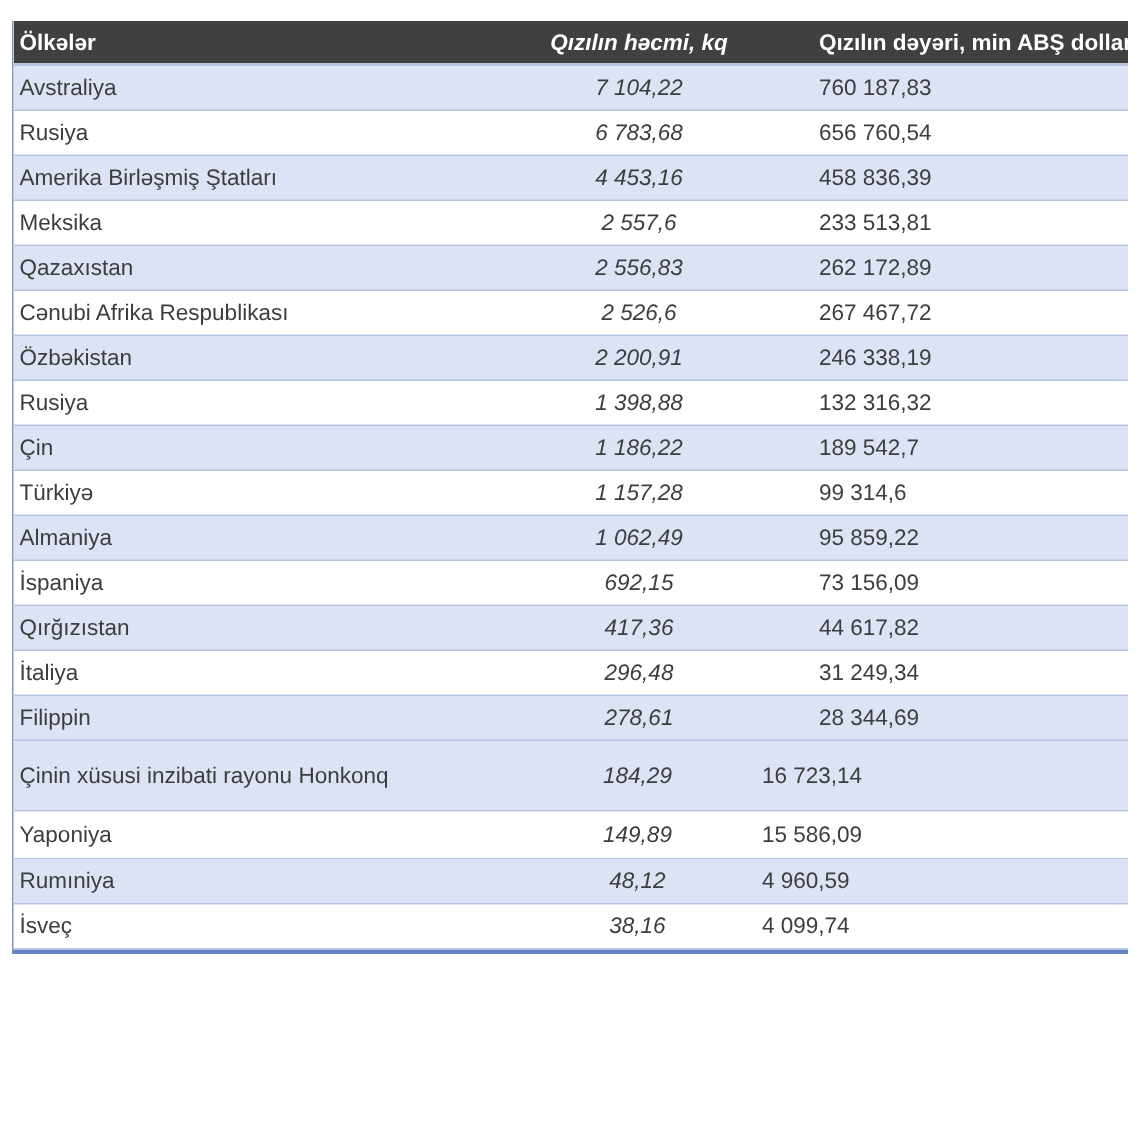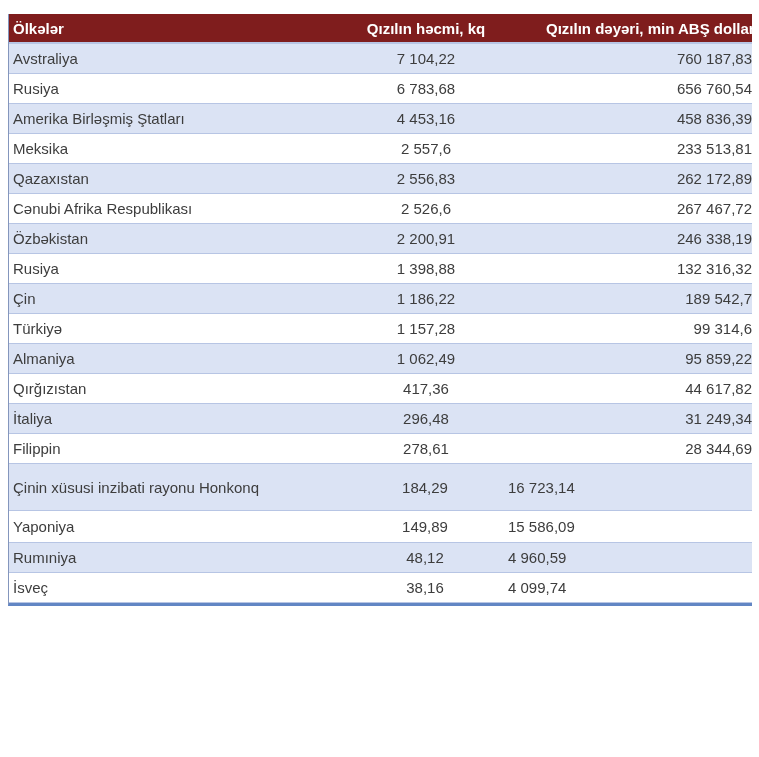--- a/index.html
+++ b/index.html
@@ -25,32 +25,32 @@
   }
   th, td {
     font-size: 15px;
     color: #3d3d3d;
     vertical-align: middle;
     overflow: hidden;
     white-space: nowrap;
     padding: 0;
   }
   thead th {
-    background: #7f1d1d;
+    background: #404040;
     color: #ffffff;
     font-weight: bold;
     height: 28px;
     border-bottom: 2px solid #b7c5e4;
     text-align: left;
   }
   thead th.col2, thead th.col3 { text-align: center; }
   tbody td { height: 29px; border-bottom: 1px solid #b7c5e4; }
   .col1 { padding-left: 4px; text-align: left; }
-  .col2 { text-align: center; }
-  .col3 { text-align: right; }
+  .col2 { text-align: center; font-style: italic; }
+  .col3 { text-align: left; }
   
   #tbodyA tr:nth-child(odd) td  { background: #dbe3f4; }
   #tbodyA tr:nth-child(even) td { background: #ffffff; }
   #tbodyB tr:nth-child(odd) td  { background: #dbe3f4; }
   #tbodyB tr:nth-child(even) td { background: #ffffff; }
   
   #tableB .col3 { text-align: left; padding-left: 4px; }
   #tbodyB tr:nth-child(1) td { height: 46px; }
   #tbodyB tr:nth-child(2) td { height: 31px; }
 </style>
@@ -121,20 +121,25 @@
           <td class="col1">Türkiyə</td>
           <td class="col2">1 157,28</td>
           <td class="col3">99 314,6</td>
         </tr>
         <tr>
           <td class="col1">Almaniya</td>
           <td class="col2">1 062,49</td>
           <td class="col3">95 859,22</td>
         </tr>
         <tr>
+          <td class="col1">İspaniya</td>
+          <td class="col2">692,15</td>
+          <td class="col3">73 156,09</td>
+        </tr>
+        <tr>
           <td class="col1">Qırğızıstan</td>
           <td class="col2">417,36</td>
           <td class="col3">44 617,82</td>
         </tr>
         <tr>
           <td class="col1">İtaliya</td>
           <td class="col2">296,48</td>
           <td class="col3">31 249,34</td>
         </tr>
         <tr>

